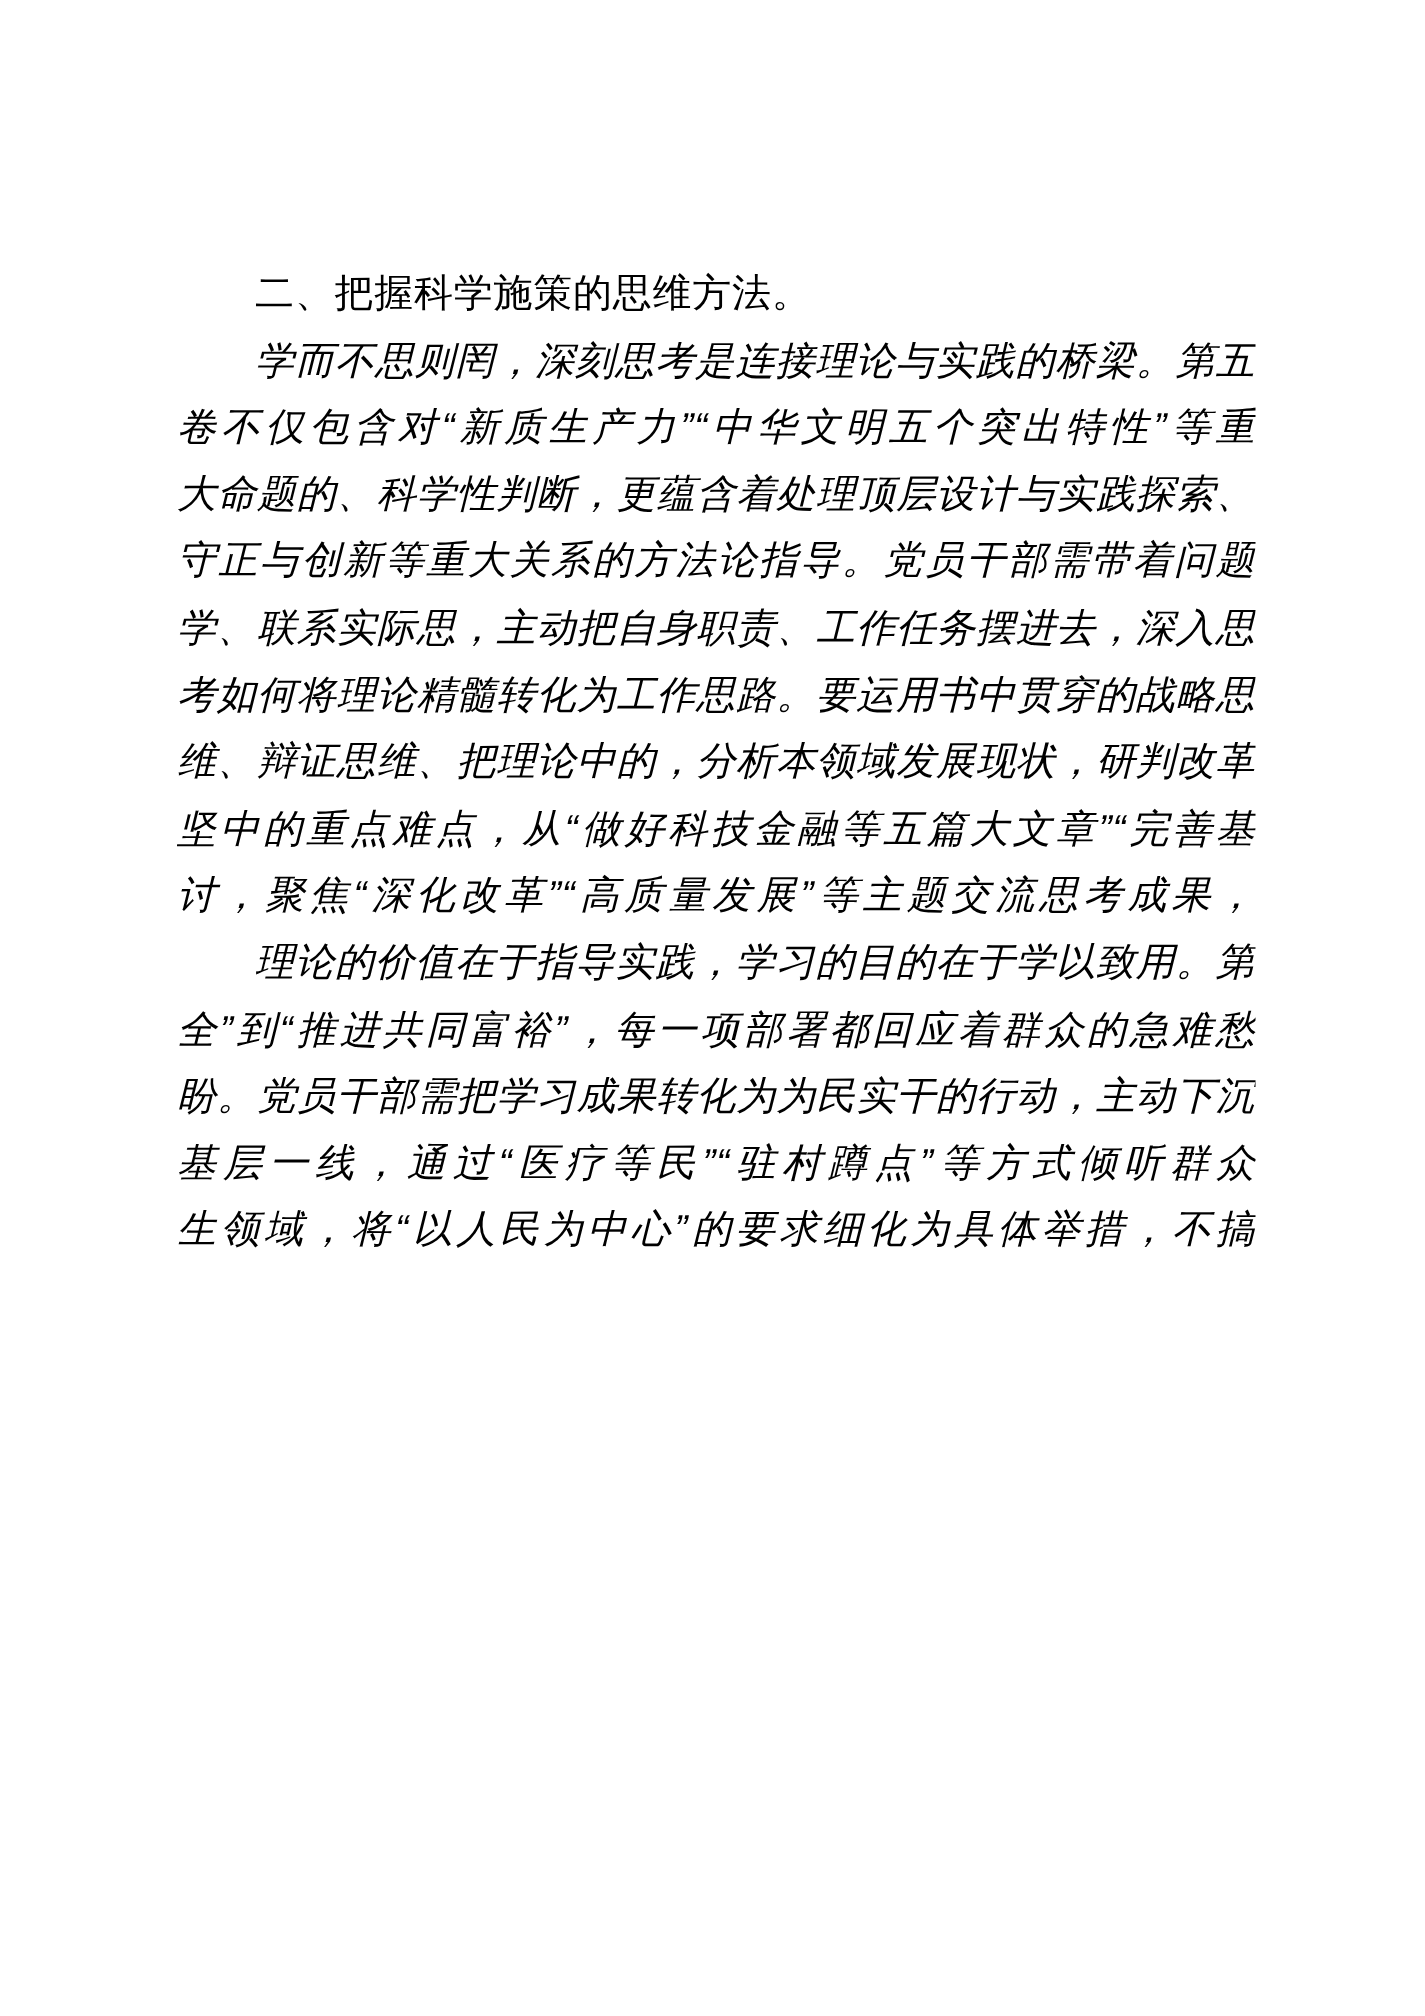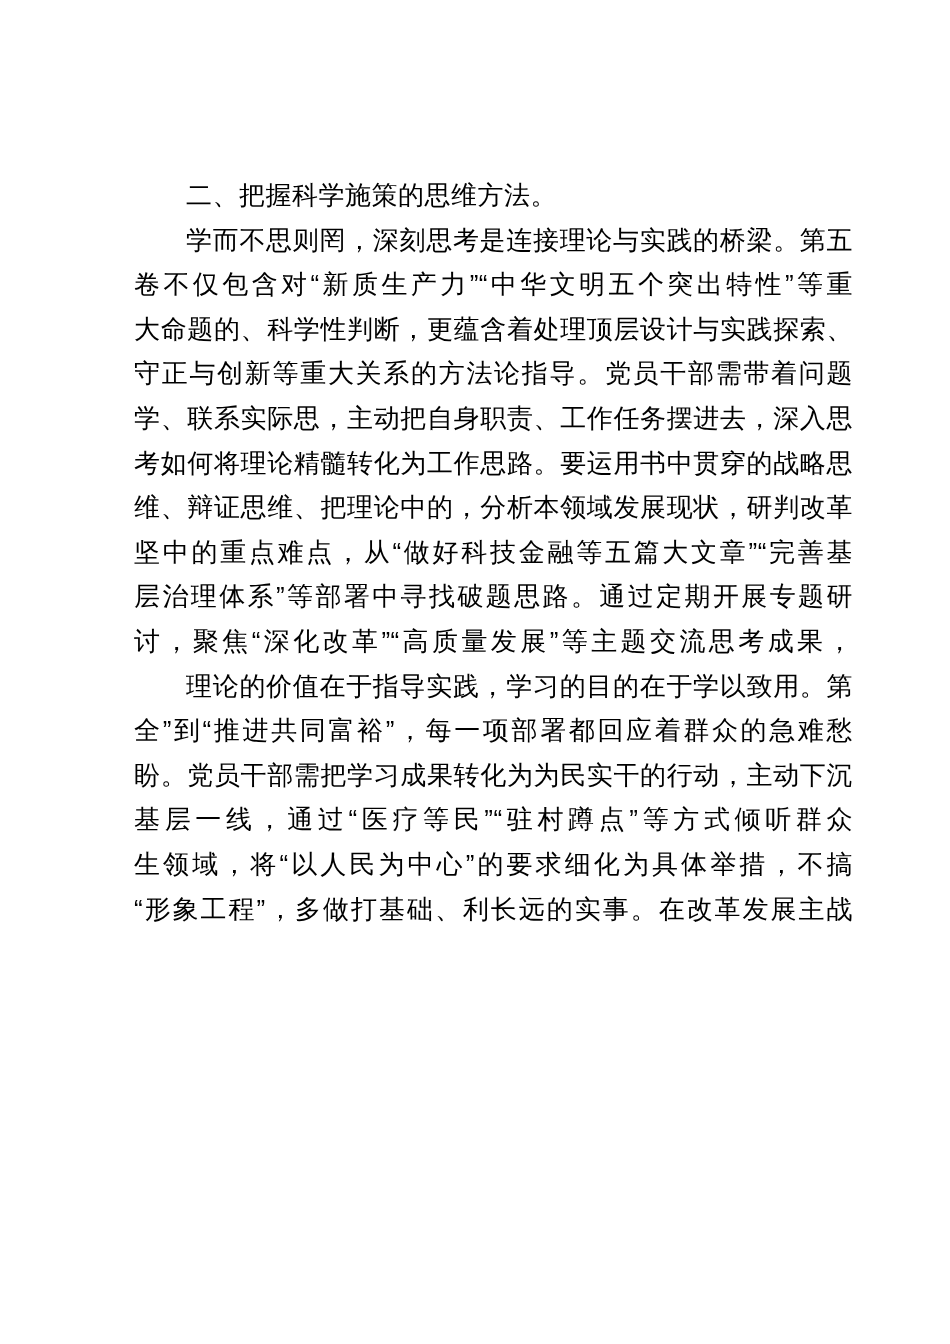--- a/index.html
+++ b/index.html
@@ -14,57 +14,56 @@
   }
   .page {
     position: relative;
     width: 950px;
     height: 1344px;
     background: #ffffff;
     overflow: hidden;
   }
   .doc-body {
     position: absolute;
-    left: 134px;
+    left: 118px;
     top: 173px;
     width: 719px;
     color: #000000;
     font-size: 26px;
   }
   .line {
     height: 44.6px;
     line-height: 44.6px;
     text-align: justify;
     text-align-last: left;
     overflow: hidden;
     letter-spacing: 0.5px;
   }
   .line.fill {
     text-align-last: justify;
+    font-style: italic;
   }
   .line.indent {
     text-indent: 2em;
   }
 </style>
 </head>
 <body>
 
 <div class="page">
   <div class="doc-body">
       <div class="line indent">二、把握科学施策的思维方法。</div>
       <div class="line indent fill">学而不思则罔，深刻思考是连接理论与实践的桥梁。第五</div>
       <div class="line fill">卷不仅包含对“新质生产力”“中华文明五个突出特性”等重</div>
       <div class="line fill">大命题的、科学性判断，更蕴含着处理顶层设计与实践探索、</div>
       <div class="line fill">守正与创新等重大关系的方法论指导。党员干部需带着问题</div>
       <div class="line fill">学、联系实际思，主动把自身职责、工作任务摆进去，深入思</div>
       <div class="line fill">考如何将理论精髓转化为工作思路。要运用书中贯穿的战略思</div>
       <div class="line fill">维、辩证思维、把理论中的，分析本领域发展现状，研判改革攻</div>
       <div class="line fill">坚中的重点难点，从“做好科技金融等五篇大文章”“完善基</div>
-      <div class="line fill">层治理体系”等部署中寻找破题思路。通过定期开展专题研</div>
       <div class="line fill">讨，聚焦“深化改革”“高质量发展”等主题交流思考成果，</div>
       <div class="line indent fill">理论的价值在于指导实践，学习的目的在于学以致用。第</div>
       <div class="line fill">全”到“推进共同富裕”，每一项部署都回应着群众的急难愁</div>
       <div class="line fill">盼。党员干部需把学习成果转化为为民实干的行动，主动下沉</div>
       <div class="line fill">基层一线，通过“医疗等民”“驻村蹲点”等方式倾听群众</div>
       <div class="line fill">生领域，将“以人民为中心”的要求细化为具体举措，不搞</div>
-      <div class="line fill">“形象工程”，多做打基础、利长远的实事。在改革发展主战</div>
     </div>
 </div>
 
 </body></html>

